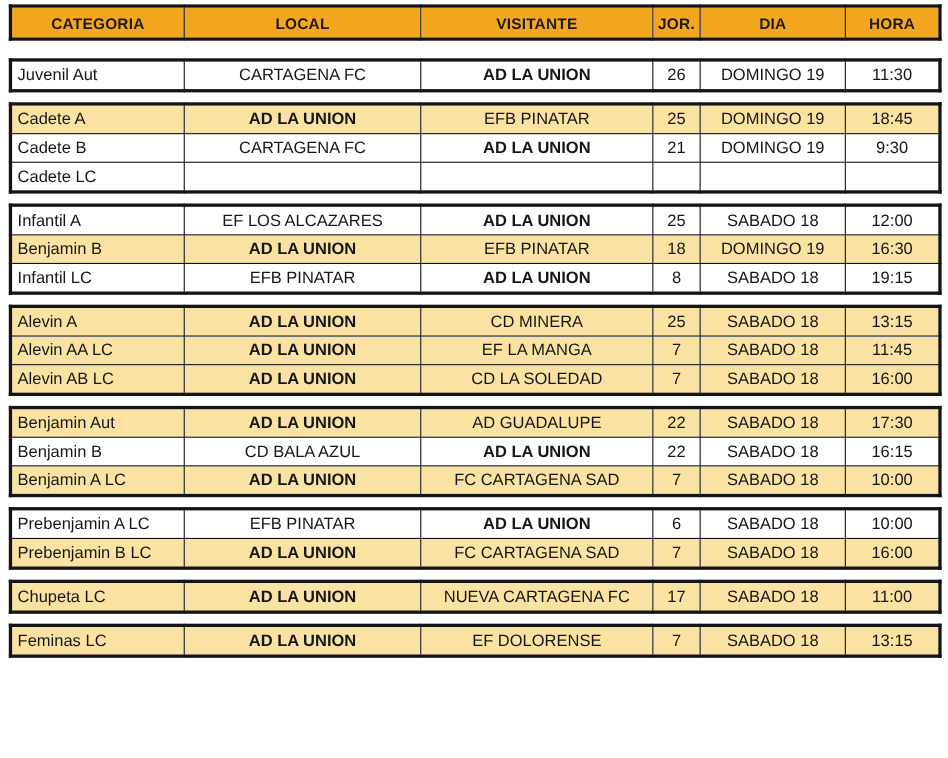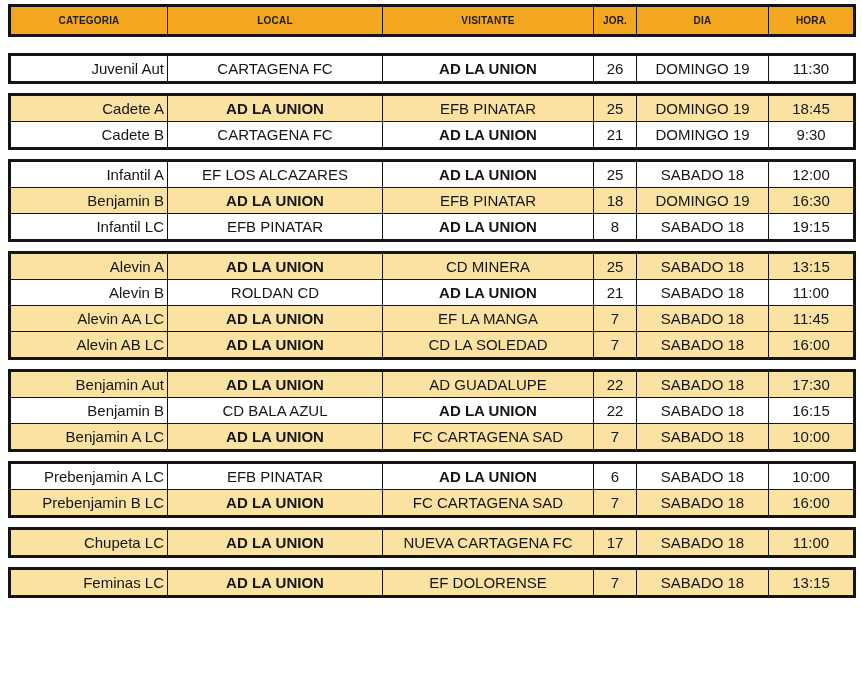--- a/index.html
+++ b/index.html
@@ -38,34 +38,34 @@
     margin-bottom: 9px;
   }
   .tbl th, .tbl td {
     border: 1px solid var(--bd, #141414);
     overflow: hidden;
     white-space: nowrap;
   }
   .tbl th {
     background: var(--hdr-bg, #F3A61F);
     height: 25px;
-    font-size: 10px;
+    font-size: 14px;
     font-weight: bold;
     letter-spacing: 0.2px;
     color: #1c1c1c;
   }
   .tbl td {
     height: 25px;
     font-size: 15px;
     text-align: center;
     padding: 0 3px;
     background: var(--row-bg, #FFFFFF);
   }
   .tbl td.cat {
-    text-align: right;
+    text-align: left;
     padding-left: 5px;
   }
   .tbl td.club {
     font-weight: bold;
   }
   .tbl tr.hl td {
     background: var(--hl-bg, #FAE2A2);
   }
 </style>
 </head>
@@ -133,20 +133,28 @@
             <td>18:45</td>
           </tr>
           <tr>
             <td class="cat">Cadete B</td>
             <td>CARTAGENA FC</td>
             <td class="club">AD LA UNION</td>
             <td>21</td>
             <td>DOMINGO 19</td>
             <td>9:30</td>
           </tr>
+          <tr>
+            <td class="cat">Cadete LC</td>
+            <td></td>
+            <td></td>
+            <td></td>
+            <td></td>
+            <td></td>
+          </tr>
         </tbody>
       </table>
       <table class="tbl grp">
         <colgroup>
       <col class="c0">
           <col class="c1">
           <col class="c2">
           <col class="c3">
           <col class="c4">
           <col class="c5">
@@ -189,28 +197,20 @@
     </colgroup>
         <tbody>
           <tr class="hl">
             <td class="cat">Alevin A</td>
             <td class="club">AD LA UNION</td>
             <td>CD MINERA</td>
             <td>25</td>
             <td>SABADO 18</td>
             <td>13:15</td>
           </tr>
-          <tr>
-            <td class="cat">Alevin B</td>
-            <td>ROLDAN CD</td>
-            <td class="club">AD LA UNION</td>
-            <td>21</td>
-            <td>SABADO 18</td>
-            <td>11:00</td>
-          </tr>
           <tr class="hl">
             <td class="cat">Alevin AA LC</td>
             <td class="club">AD LA UNION</td>
             <td>EF LA MANGA</td>
             <td>7</td>
             <td>SABADO 18</td>
             <td>11:45</td>
           </tr>
           <tr class="hl">
             <td class="cat">Alevin AB LC</td>

